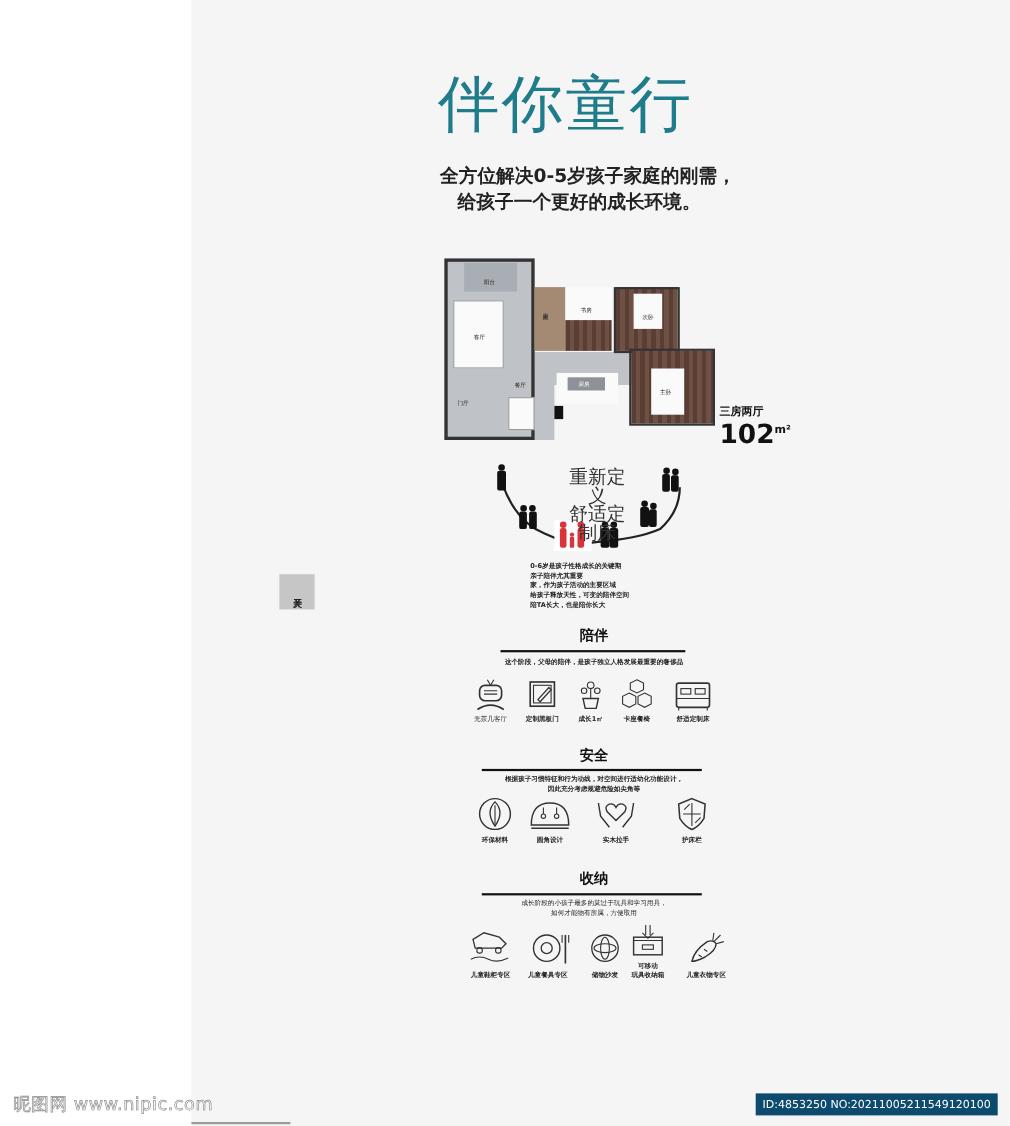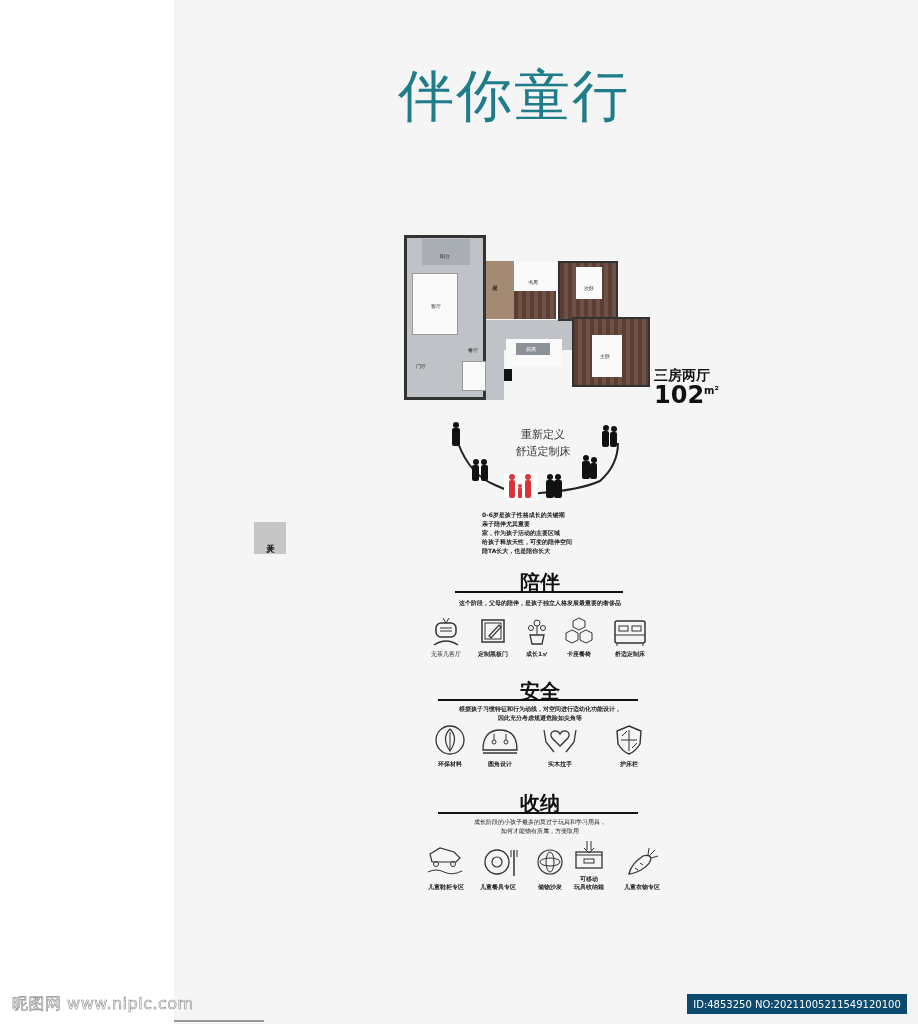--- a/index.html
+++ b/index.html
@@ -14,52 +14,54 @@
 
   
   .plan { position:absolute; left:404px; top:235px; width:246px; height:165px; }
   .plan div { position:absolute; box-sizing:border-box; }
   .wall { border:3px solid #333; }
   .tile { background:#bfc2c6; }
   .wood { background:repeating-linear-gradient(90deg,#5a3e33 0,#5a3e33 4px,#6e5044 4px,#6e5044 8px); }
   .beige { background:#a58a73; }
   .white { background:#fafafa; }
   .rlabel { font-size:5px; color:#222; background:transparent; }
-  .plan-caption { position:absolute; left:654px; top:367px; font-size:14px; font-weight:bold; color:#111; white-space:nowrap; }
+  .plan-caption { position:absolute; left:654px; top:367px; font-size:10px; font-weight:bold; color:#111; white-space:nowrap; }
   .plan-area { position:absolute; left:654px; top:381px; font-size:24px; font-weight:bold; color:#111; white-space:nowrap; }
   .plan-area sup { font-size:10px; }
 
   
   .arc { position:absolute; left:440px; top:415px; width:200px; height:90px; }
   .arc svg { position:absolute; left:0; top:0; }
-  .arc-text { position:absolute; left:513px; top:426px; font-family:"DejaVu Serif", serif; font-size:11px; color:#333; line-height:17px; text-align:center; width:60px; }
+  .arc-text { position:absolute; left:513px; top:426px; font-family:"DejaVu Serif", serif; font-size:17px; color:#333; line-height:17px; text-align:center; width:60px; }
 
   .intro { position:absolute; left:482px; top:510px; font-size:6px; line-height:9px; color:#222; font-weight:bold; }
 
   .side-btn { position:absolute; left:254px; top:522px; width:32px; height:32px; background:#c6c6c6; font-size:8px; font-weight:bold; color:#222; display:flex; align-items:center; justify-content:center; line-height:9px; writing-mode:vertical-rl; }
 
-  .sec-title { position:absolute; width:200px; left:440px; text-align:center; font-size:20px; font-weight:bold; color:#111; }
+  .sec-title { position:absolute; width:200px; left:440px; text-align:center; font-size:13px; font-weight:bold; color:#111; }
   .sec-rule { position:absolute; height:2px; background:#111; }
   .sec-desc { position:absolute; left:420px; width:240px; text-align:center; font-size:6px; line-height:9px; color:#222; font-weight:bold; }
   .icon { position:absolute; width:32px; height:32px; }
   .icon svg { width:100%; height:100%; }
   .ilabel { position:absolute; font-size:6px; font-weight:bold; color:#222; text-align:center; width:60px; line-height:8px; }
 
   .wm-left { position:absolute; left:12px; top:994px; font-size:16px; color:#fff; -webkit-text-stroke:0.6px #8a8a8a; white-space:nowrap; letter-spacing:0.5px; }
   .wm-right { position:absolute; left:687px; top:994px; width:220px; height:20px; background:#0c4a6e; color:#fff; font-size:10px; display:flex; align-items:center; justify-content:center; white-space:nowrap; }
 </style>
 </head>
 <body>
 
 <div class="left-strip"></div>
 <div class="panel"></div>
 <div class="panel-bottom-line"></div>
 
 <div class="title">伴你童行</div>
 <div class="subtitle">
+  <span>全方位解决0-5岁孩子家庭的刚需，</span>
+  <span class="l2">给孩子一个更好的成长环境。</span>
 </div>
 
 <div class="plan">
   <div class="tile" style="left:0;top:0;width:82px;height:165px;"></div>
   <div class="tile" style="left:82px;top:85px;width:110px;height:30px;"></div>
   <div class="tile" style="left:60px;top:100px;width:40px;height:65px;"></div>
   <div class="wall" style="left:0;top:0;width:82px;height:165px;border-width:3px;"></div>
   <div style="left:18px;top:4px;width:48px;height:26px;background:#a9adb4;"></div>
   <div class="rlabel" style="left:36px;top:18px;">阳台</div>
   <div class="white" style="left:8px;top:38px;width:46px;height:62px;border:1px solid #999;"></div>

